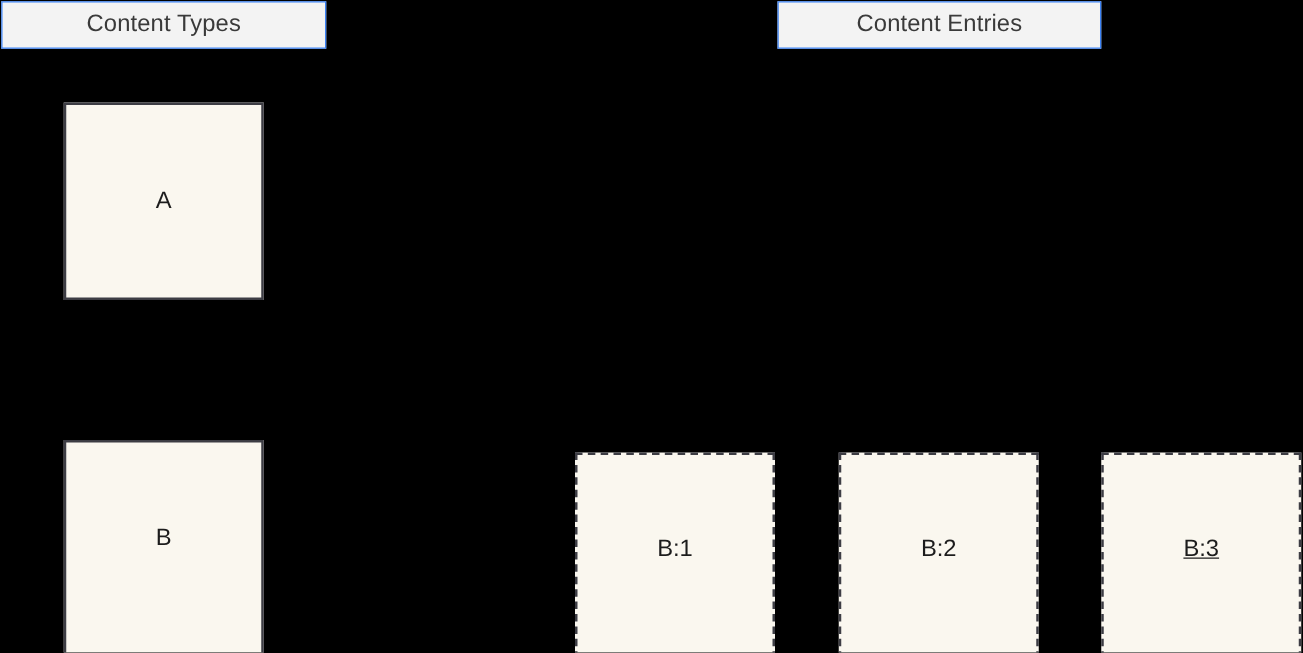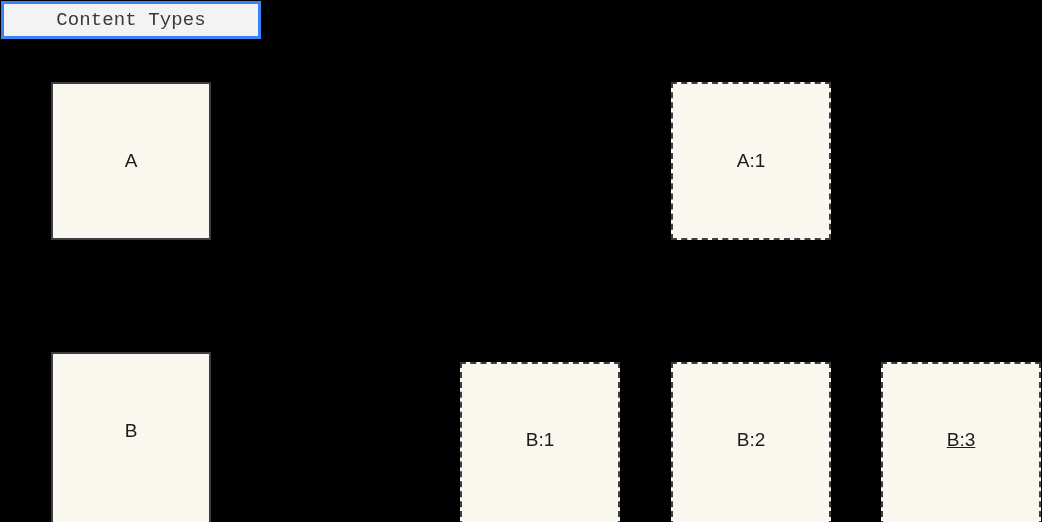--- a/index.html
+++ b/index.html
@@ -20,28 +20,28 @@
     left: 0;
     top: 0;
     width: 1042px;
     height: 522px;
     background: #000000;
   }
 
   .section-header {
     position: absolute;
     background: #f3f3f3;
-    border: 3px solid #3b82f6;
+    border: 1px solid #3b82f6;
     box-sizing: border-box;
     display: flex;
     align-items: center;
     justify-content: center;
     color: #3a3a3a;
     font-size: 19px;
-    font-family: Liberation Mono, monospace;
+    font-family: Liberation Sans, sans-serif;
     letter-spacing: 0.1px;
     white-space: nowrap;
   }
 
   .node {
     position: absolute;
     background: #faf7ef;
     box-sizing: border-box;
     display: flex;
     align-items: center;
@@ -62,32 +62,32 @@
 </style>
 </head>
 <body>
 
 <div id="canvas">
 
   <div class="section-header" style="left:1px; top:1px; width:260px; height:38px;">
     <span>Content Types</span>
   </div>
 
+  <div class="section-header" style="left:622px; top:1px; width:259px; height:38px;">
+    <span>Content Entries</span>
+  </div>
 
   <div class="node solid" style="left:51px; top:82px; width:160px; height:158px;">
     <span>A</span>
   </div>
 
   <div class="node solid" style="left:51px; top:352px; width:160px; height:175px;">
     <span style="position:relative; top:-9px;">B</span>
   </div>
 
-  <div class="node dashed" style="left:671px; top:82px; width:160px; height:158px;">
-    <span>A:1</span>
-  </div>
 
   <div class="node dashed" style="left:460px; top:362px; width:160px; height:165px;">
     <span style="position:relative; top:-5px;">B:1</span>
   </div>
 
   <div class="node dashed" style="left:671px; top:362px; width:160px; height:165px;">
     <span style="position:relative; top:-5px;">B:2</span>
   </div>
 
   <div class="node dashed" style="left:881px; top:362px; width:160px; height:165px;">

